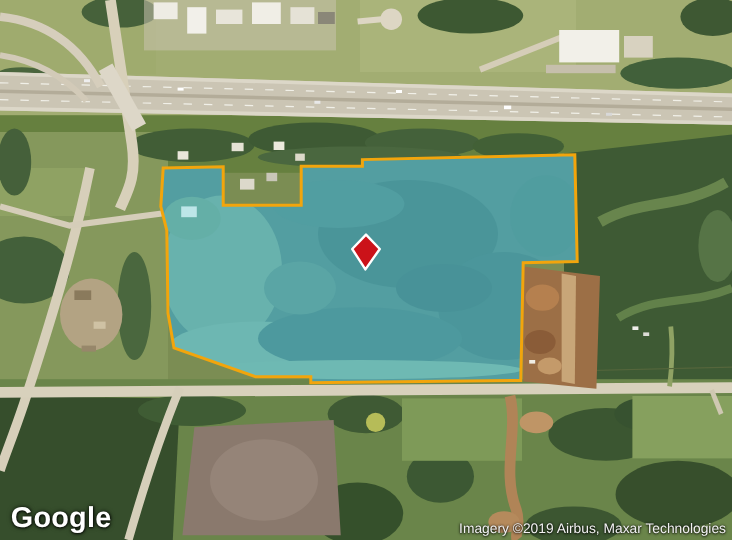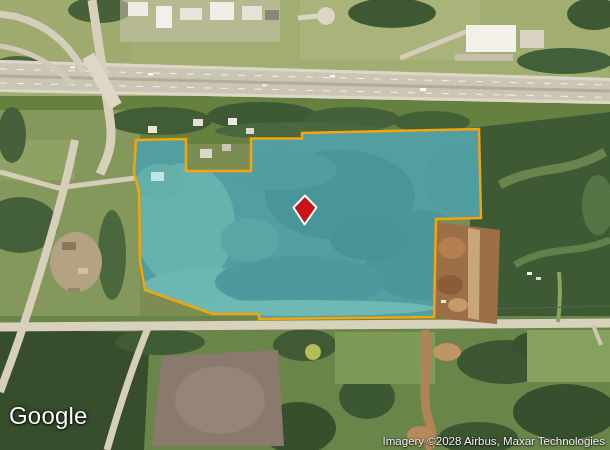--- a/index.html
+++ b/index.html
@@ -17,23 +17,23 @@
   }
   .stage svg.map-art {
     position: absolute;
     left: 0; top: 0;
     width: 610px; height: 450px;
     display: block;
   }
   .google-logo {
     position: absolute;
     left: 9px;
-    bottom: 20px;
+    bottom: 4px;
     font-size: 24px;
-    font-weight: 400;
+    font-weight: 700;
     letter-spacing: 0.2px;
     color: #ffffff;
     text-shadow: 0 1px 2px rgba(0,0,0,0.75), 0 0 4px rgba(0,0,0,0.55), 1px 0 2px rgba(0,0,0,0.5);
     cursor: pointer;
   }
   .attribution {
     position: absolute;
     right: 5px;
     bottom: 3px;
     font-size: 11.5px;
@@ -189,14 +189,14 @@
     </g>
 
     <polygon points="136,140 186,139 186,171 251,171 251,138.5 302,138.5 302,133 479,129 481,218 436,219 434,317 259,319 259,314 213,314 145,290 140,261 139,192 134,172" stroke-width="2.5" stroke-linejoin="miter" fill="#58c8f0" fill-opacity="0.55" stroke="#f2a50c"></polygon>
 
     <rect x="151" y="172" width="13" height="9" fill="#c6ecef" opacity="0.9"></rect>
 
     <path d="M 305,195.5 L 316.5,207.5 L 304.5,224.5 L 293.5,207.5 Z" stroke-width="2" stroke-linejoin="round" fill="#cb1219" stroke="#ffffff"></path>
   </svg>
 
   <div class="google-logo">Google</div>
-  <div class="attribution">Imagery ©2028 Airbus, Maxar Technologies</div>
+  <div class="attribution">Imagery ©2019 Airbus, Maxar Technologies</div>
 </div>
 
 </body></html>

